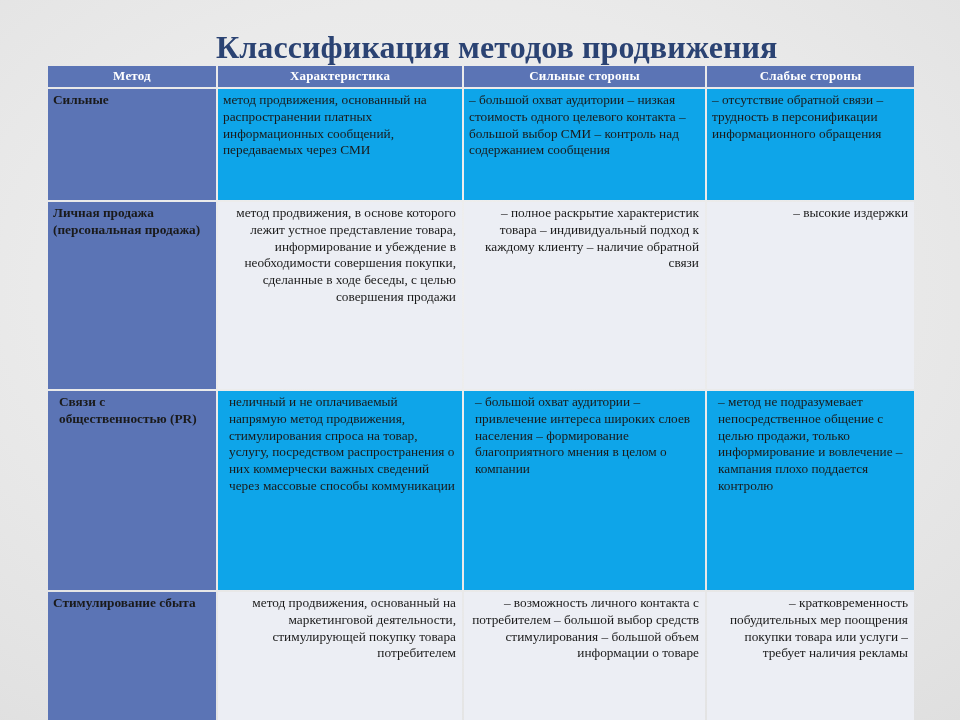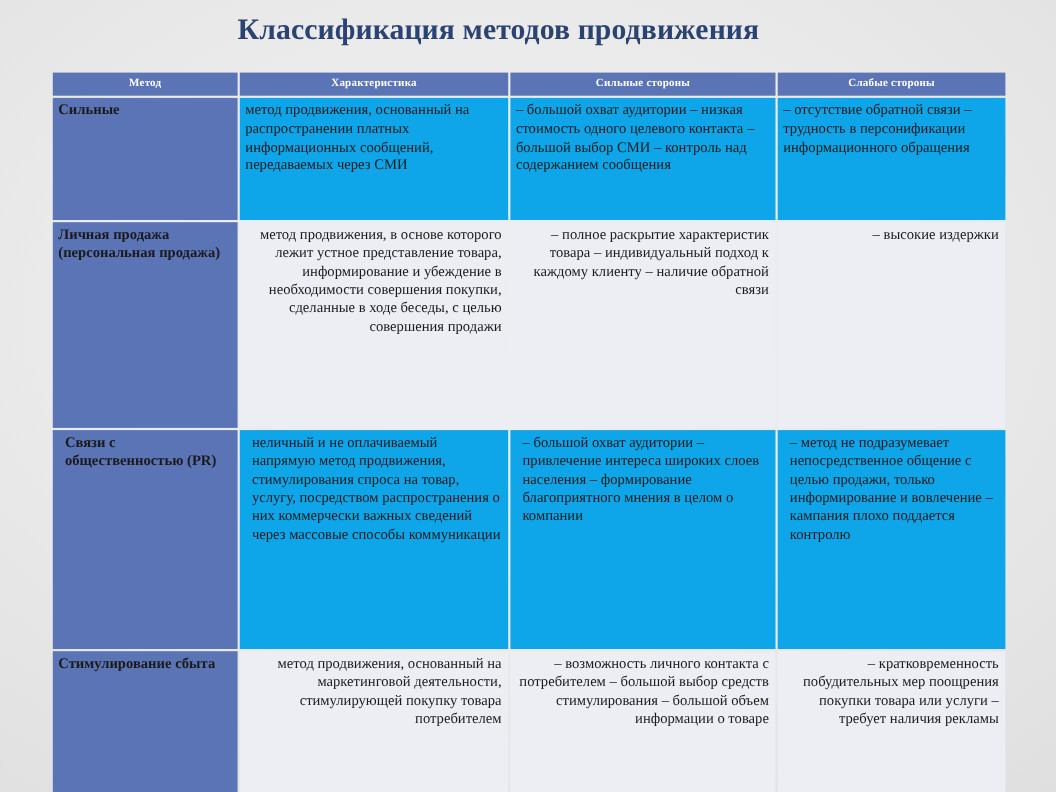--- a/index.html
+++ b/index.html
@@ -20,24 +20,24 @@
   .slide {
     position: relative;
     width: 960px;
     height: 720px;
   }
 
   
   .slide-title {
     position: absolute;
     left: 216px;
-    top: 12px;
+    top: 30px;
     width: 700px;
     font-family: "Liberation Serif", "DejaVu Serif", serif;
-    font-size: 27px;
+    font-size: 32px;
     font-weight: bold;
     color: #2b4373;
     letter-spacing: 0.1px;
     line-height: 1.1;
     white-space: nowrap;
   }
 
   
   .tbl-wrap {
     position: absolute;
@@ -56,21 +56,21 @@
 
   table.methods col.c1 { width: 168px; }
   table.methods col.c2 { width: 244px; }
   table.methods col.c3 { width: 241px; }
   table.methods col.c4 { width: 207px; }
 
   table.methods th {
     background: #5b74b5;
     color: #ffffff;
     font-family: "Liberation Serif", "DejaVu Serif", serif;
-    font-size: 10px;
+    font-size: 13px;
     font-weight: bold;
     text-align: center;
     padding: 2px 4px 3px 4px;
     height: 16px;
     vertical-align: middle;
     line-height: 1.05;
     letter-spacing: 0.2px;
   }
 
   table.methods td {

